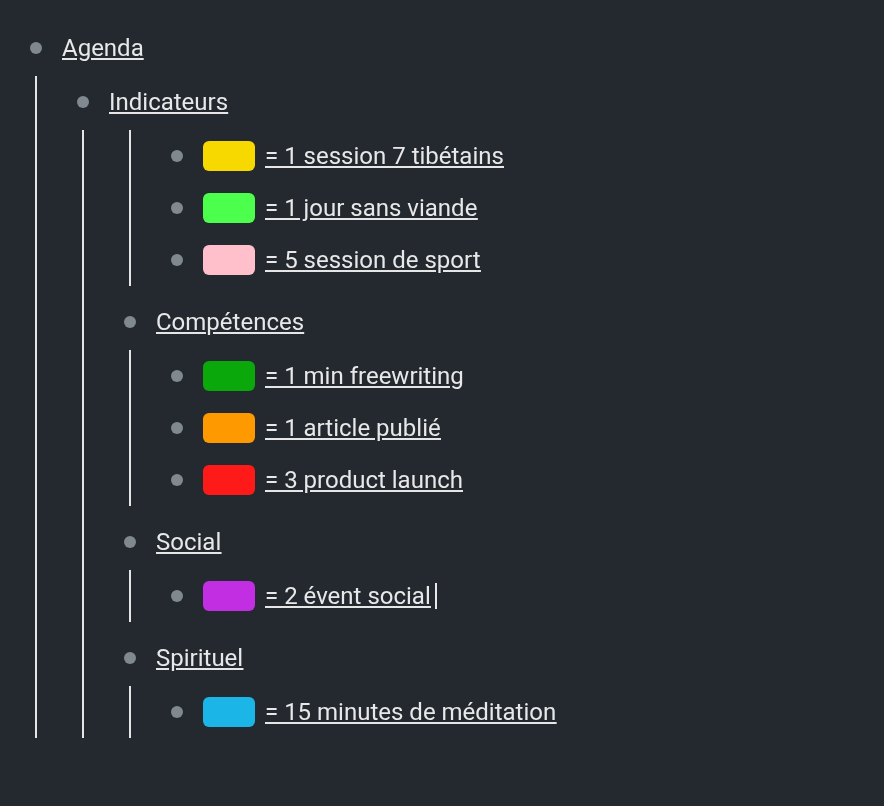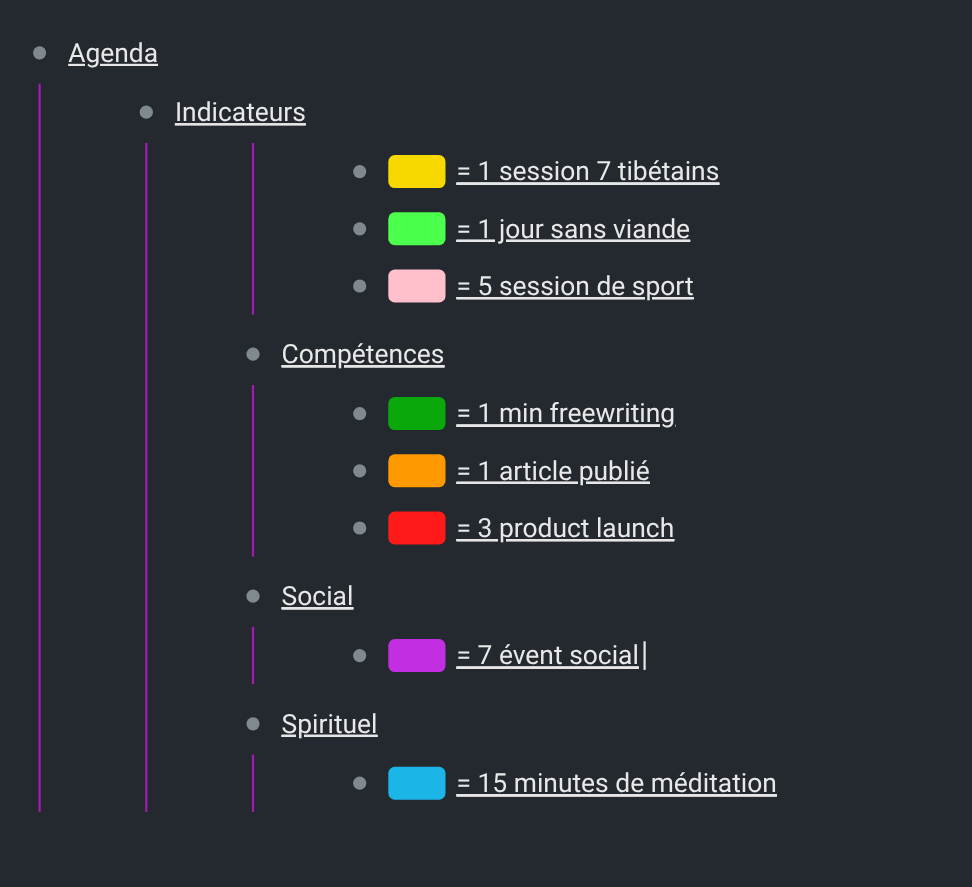--- a/index.html
+++ b/index.html
@@ -32,22 +32,22 @@
     height: 12px;
     border-radius: 50%;
     background: #808890;
     flex: 0 0 auto;
     margin-right: 20px;
     position: relative;
     z-index: 2;
   }
   .children {
     margin-left: 5px;
-    padding-left: 90px;
-    border-left: 2px solid #a21caf;
+    padding-left: 40px;
+    border-left: 2px solid #e5e5e5;
     margin-top: 2px;
     margin-bottom: 10px;
   }
   .text {
     color: #e8e8e8;
     white-space: nowrap;
   }
   .swatch {
     display: inline-block;
     width: 52px;
@@ -145,21 +145,21 @@
           <div class="node">
             <div class="row">
               <div class="bullet"></div>
               <span class="text">Social</span>
             </div>
             <div class="children">
               <div class="node">
                 <div class="row">
                   <div class="bullet"></div>
                   <span class="swatch" style="background:#c22fe3"></span>
-                  <span class="text">= 7 évent social</span>
+                  <span class="text">= 2 évent social</span>
                   <span class="cursor"></span>
                 </div>
               </div>
             </div>
           </div>
 
           <div class="node">
             <div class="row">
               <div class="bullet"></div>
               <span class="text">Spirituel</span>

